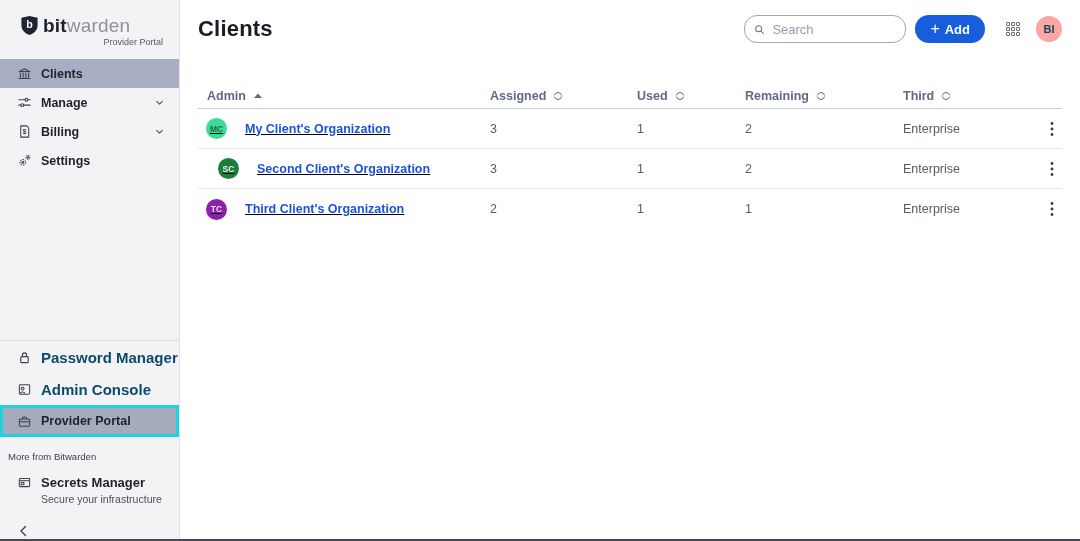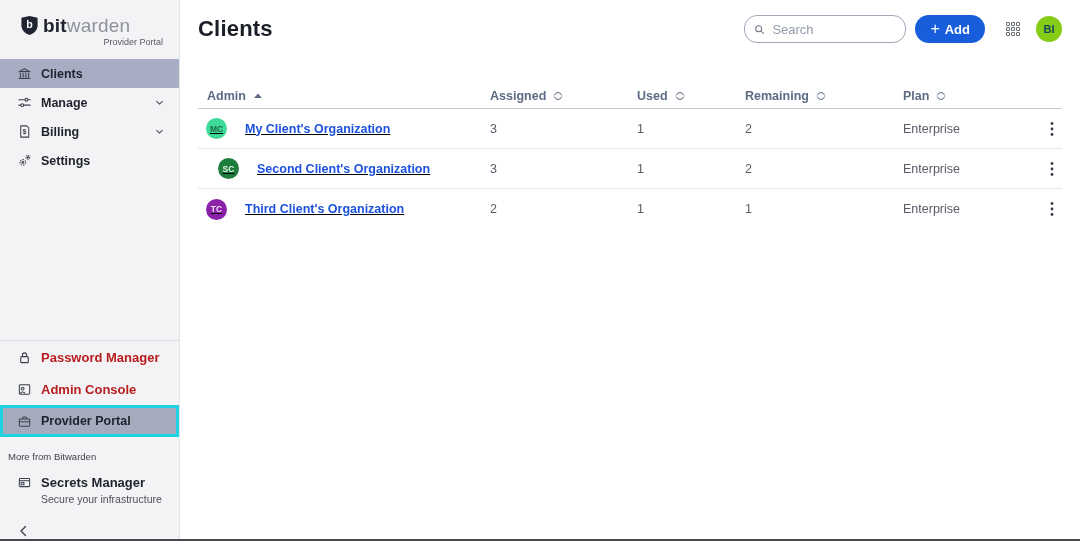--- a/index.html
+++ b/index.html
@@ -17,21 +17,21 @@
   .logo-sub { font-size:9px; color:#565b64; text-align:right; margin-top:1px; padding-right:2px; }
 
   .nav-item { height:29px; display:flex; align-items:center; padding-left:17px; gap:9px; font-size:12.5px; font-weight:700; color:#1e222c; cursor:pointer; }
   .nav-item .nicon { width:15px; height:15px; display:flex; color:#3b404c; flex:none; }
   .nav-item.active { background:#a7aec3; }
   .nav-item .chev { margin-left:auto; margin-right:13px; width:13px; height:13px; color:#4d525e; }
 
   .spacer { flex:1; }
   .divider { height:1px; background:#d9dadf; width:100%; }
 
-  .prod-item { height:32px; display:flex; align-items:center; padding-left:17px; gap:9px; font-size:13px; font-weight:700; color:#b91c1c; cursor:pointer; }
+  .prod-item { height:32px; display:flex; align-items:center; padding-left:17px; gap:9px; font-size:15px; font-weight:700; color:#0c4a6e; cursor:pointer; }
   .prod-item .nicon { width:15px; height:15px; display:flex; color:#3b404c; flex:none; }
   .prod-highlight { height:32px; width:100%; border:3px solid #1fd2e2; background:#a4abbc; display:flex; align-items:center; padding-left:14px; gap:9px; font-size:12.5px; font-weight:700; color:#1e222c; cursor:pointer; }
   .prod-highlight .nicon { width:15px; height:15px; display:flex; color:#3b404c; flex:none; }
 
   .more-label { font-size:9.5px; color:#3e424b; margin:14px 0 0 8px; }
   .secrets { margin-top:13px; padding-left:17px; cursor:pointer; }
   .secrets-row { display:flex; align-items:center; gap:9px; font-size:13px; font-weight:700; color:#1e222c;text-align:right; }
   .secrets-row .nicon { width:15px; height:15px; display:flex; color:#3b404c; flex:none; }
   .secrets-sub { font-size:10.5px; color:#4b5058; margin:3px 0 0 24px; }
 
@@ -223,21 +223,21 @@
           <span></span>
           <span></span>
           <span></span>
           <span></span>
           <span></span>
           <span></span>
           <span></span>
           <span></span>
       </div>
 
-      <div class="avatar" style="background: #84cc16;">BI</div>
+      <div class="avatar" style="background: #fca5a5;">BI</div>
     </div>
 
     <div class="table">
 
       <div class="thead">
         <div class="th">
           <span>Admin</span>
           <svg class="sort-svg" viewBox="0 0 12 12">
               <path d="M2 8 L6 3.5 L10 8 Z" fill="currentColor"></path>
             </svg>
@@ -257,21 +257,21 @@
             </svg>
         </div>
         <div class="th">
           <span>Remaining</span>
           <svg class="sort-svg" viewBox="0 0 12 12" fill="none" stroke="currentColor" stroke-width="1" stroke-linecap="round">
               <path d="M2.4 5.1 A3.7 3.4 0 0 1 9.6 5.1"></path>
               <path d="M2.4 6.9 A3.7 3.4 0 0 0 9.6 6.9"></path>
             </svg>
         </div>
         <div class="th">
-          <span>Plan</span>
+          <span>Third</span>
           <svg class="sort-svg" viewBox="0 0 12 12" fill="none" stroke="currentColor" stroke-width="1" stroke-linecap="round">
               <path d="M2.4 5.1 A3.7 3.4 0 0 1 9.6 5.1"></path>
               <path d="M2.4 6.9 A3.7 3.4 0 0 0 9.6 6.9"></path>
             </svg>
         </div>
         <div></div>
       </div>
 
       <div class="trow">
         <div class="client-cell">

